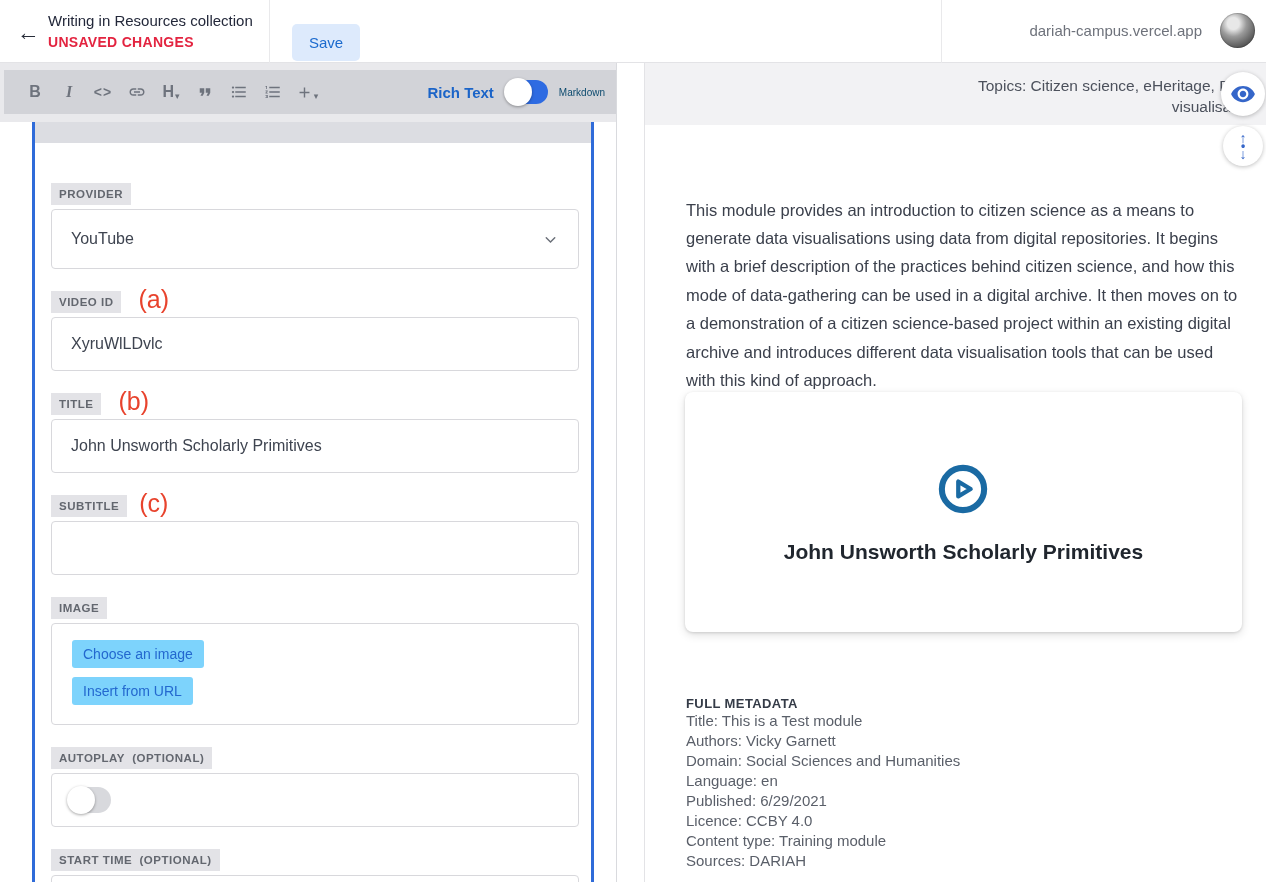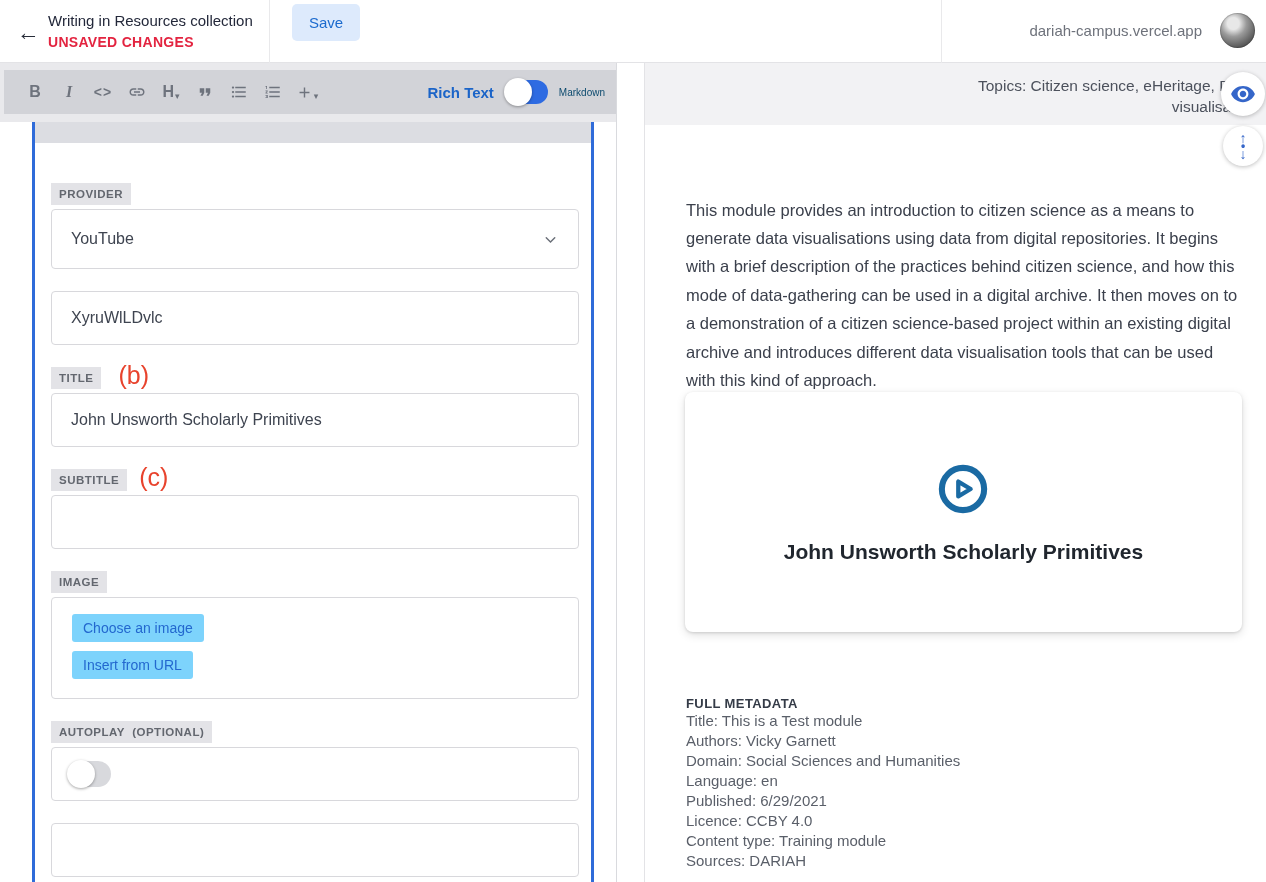--- a/index.html
+++ b/index.html
@@ -9,21 +9,21 @@
 
   
   .topbar{position:absolute;left:0;top:0;width:1266px;height:63px;background:#fff;
           border-bottom:1px solid #e3e3e6;z-index:30;}
   .back-btn{position:absolute;left:10px;top:14px;width:36px;height:36px;border:none;background:none;
             font-size:23px;color:#272c38;cursor:pointer;line-height:36px;text-align:center;padding:0;}
   .title-block{position:absolute;left:48px;top:12px;}
   .doc-title{font-size:15px;color:#23283a;}
   .unsaved{font-size:14px;font-weight:bold;color:#e32440;margin-top:5px;letter-spacing:.3px;}
   .tb-div{position:absolute;top:0;width:1px;height:63px;background:#e9e9eb;}
-  .save-btn{position:absolute;left:292px;top:4px;height:37px;padding:0 17px;background:#ddeafc;
+  .save-btn{position:absolute;left:292px;top:24px;height:37px;padding:0 17px;background:#ddeafc;
             color:#1c6bce;font-size:15px;border:none;border-radius:5px;cursor:pointer;}
   .site-label{position:absolute;right:64px;top:22px;font-size:15px;color:#6e727b;}
   .avatar{position:absolute;right:11px;top:13px;width:35px;height:35px;border-radius:50%;cursor:pointer;
           background:radial-gradient(circle at 38% 30%,#e8e8e8 0 18%,#9a9a9a 40%,#555 75%,#2e2e2e 100%);
           box-shadow:inset 0 0 0 1px rgba(0,0,0,.15);}
 
   
   .editor-pane{position:absolute;left:0;top:63px;width:617px;height:819px;background:#fff;
                border-right:1px solid #d9dade;overflow:hidden;}
   .toolbar-zone{position:absolute;left:0;top:0;width:617px;height:59px;background:#e9e9ec;}
@@ -171,20 +171,24 @@
           </div>
           <div class="select-box">
             <span class="sel-val">YouTube</span>
             <svg width="17" height="17" viewBox="0 0 24 24" fill="none" stroke="#6a6f78" stroke-width="2" stroke-linecap="round">
                 <path d="M6 9.5l6 6 6-6"></path>
               </svg>
           </div>
         </div>
 
         <div class="field">
+          <div class="chip-row">
+            <span class="chip">VIDEO ID</span>
+            <span class="annot">(a)</span>
+          </div>
           <input class="text-input" type="text" value="XyruWlLDvlc" style="">
         </div>
 
         <div class="field">
           <div class="chip-row">
             <span class="chip">TITLE</span>
             <span class="annot">(b)</span>
           </div>
           <input class="text-input" type="text" value="John Unsworth Scholarly Primitives" style="">
         </div>
@@ -212,20 +216,23 @@
             <span class="chip">AUTOPLAY  (OPTIONAL)</span>
           </div>
           <div class="plain-box">
             <div class="switch-off">
                 <div class="knob"></div>
               </div>
           </div>
         </div>
 
         <div class="field">
+          <div class="chip-row">
+            <span class="chip">START TIME  (OPTIONAL)</span>
+          </div>
           <input class="text-input" type="text" value="" style="">
         </div>
 
       </div>
     </div>
   </div>
 
   <div class="preview-pane">
     <div class="topics-strip">
       <div>Topics:  Citizen science,  eHeritage,  Da</div>

